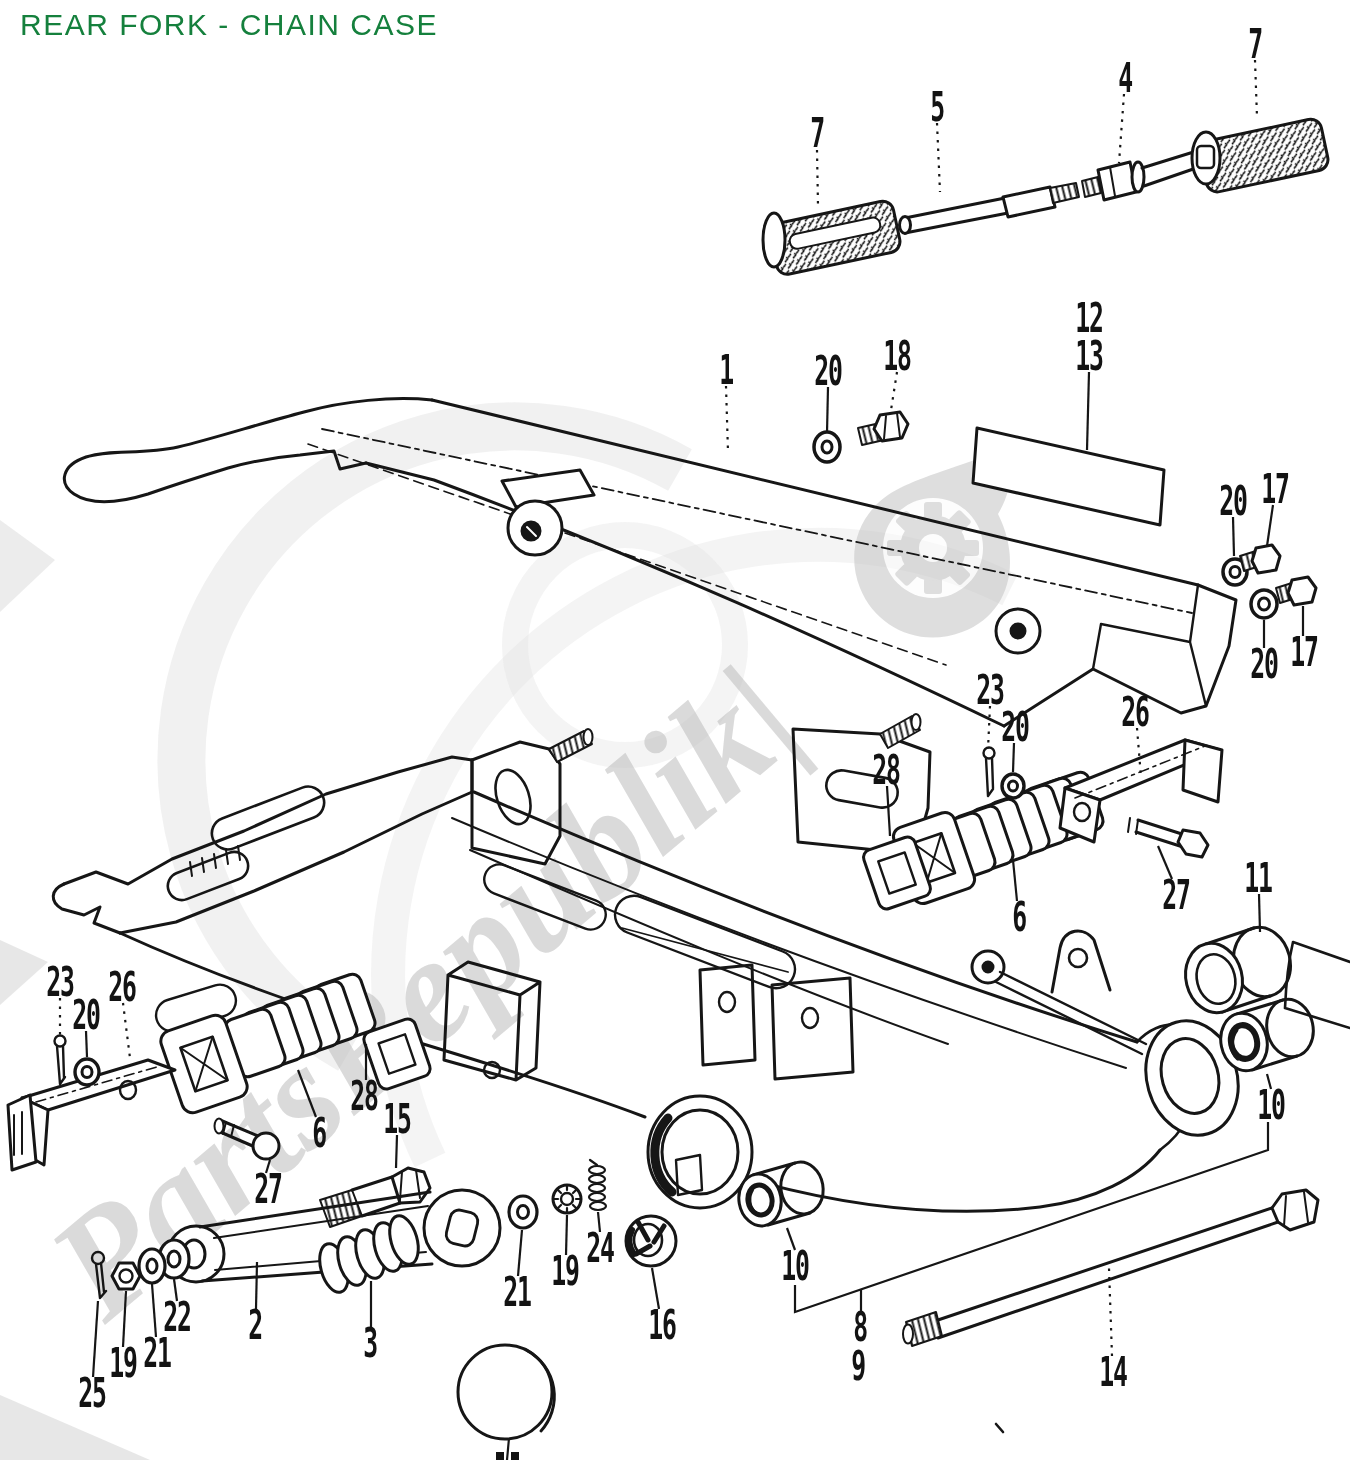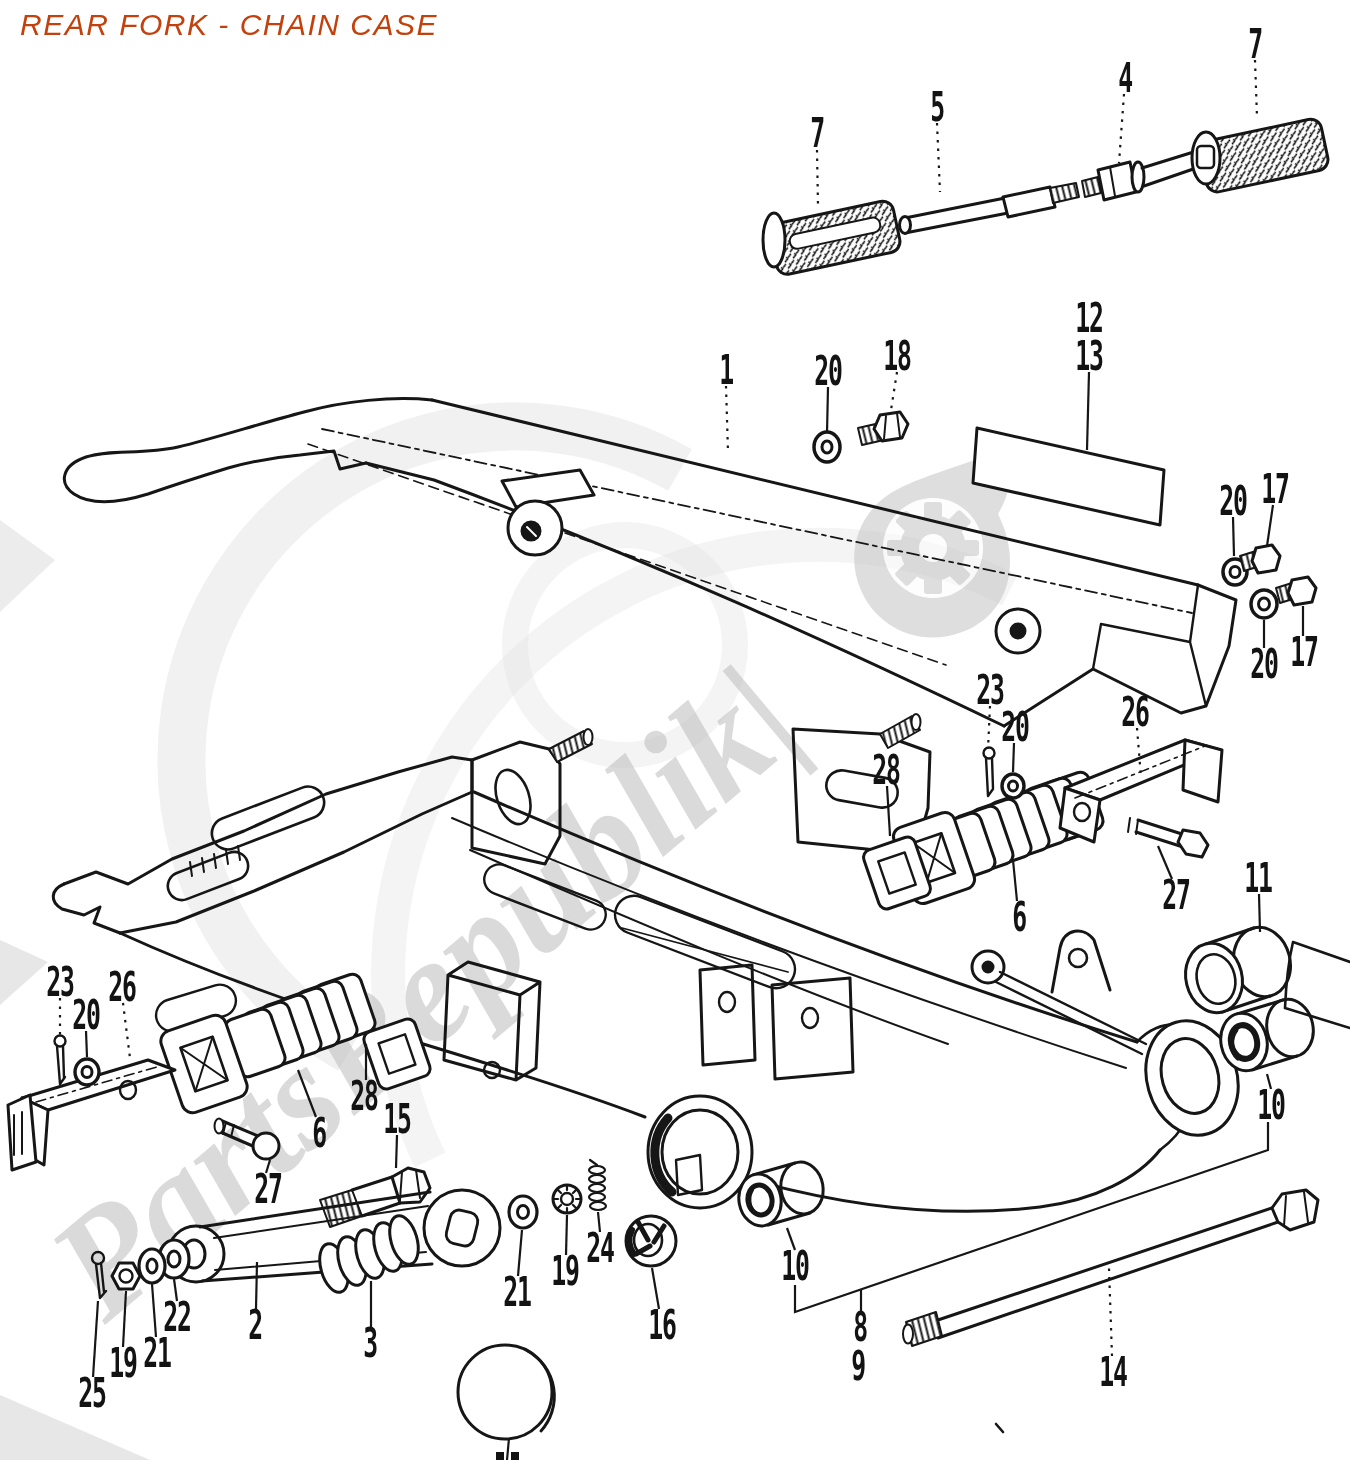--- a/index.html
+++ b/index.html
@@ -1,20 +1,20 @@
 <!DOCTYPE html>
 <html><head>
 <meta charset="utf-8">
 <style>
   html,body{margin:0;padding:0;background:#fff;}
   .stage{position:relative;width:1350px;height:1460px;background:#fff;overflow:hidden;
          font-family:"Liberation Sans",sans-serif;}
   .stage svg{position:absolute;left:0;top:0;}
   #page-title{position:absolute;left:20px;top:8px;font-size:30px;font-weight:400;
-              color:#c2410c;letter-spacing:1.5px;white-space:nowrap;z-index:5;font-style:italic;}
+              color:#15803d;letter-spacing:1.5px;white-space:nowrap;z-index:5;}
   .plabel{position:absolute;font-family:"DejaVu Sans Mono",monospace;font-weight:700;
           font-size:40px;color:#131313;line-height:1;white-space:nowrap;z-index:6;
           transform:translate(-50%,-50%) scaleX(0.62);letter-spacing:-2px;}
   .clip-glyph{position:absolute;background:#131313;z-index:6;}
 </style>
 </head>
 <body>
 
 <div class="stage">
 

